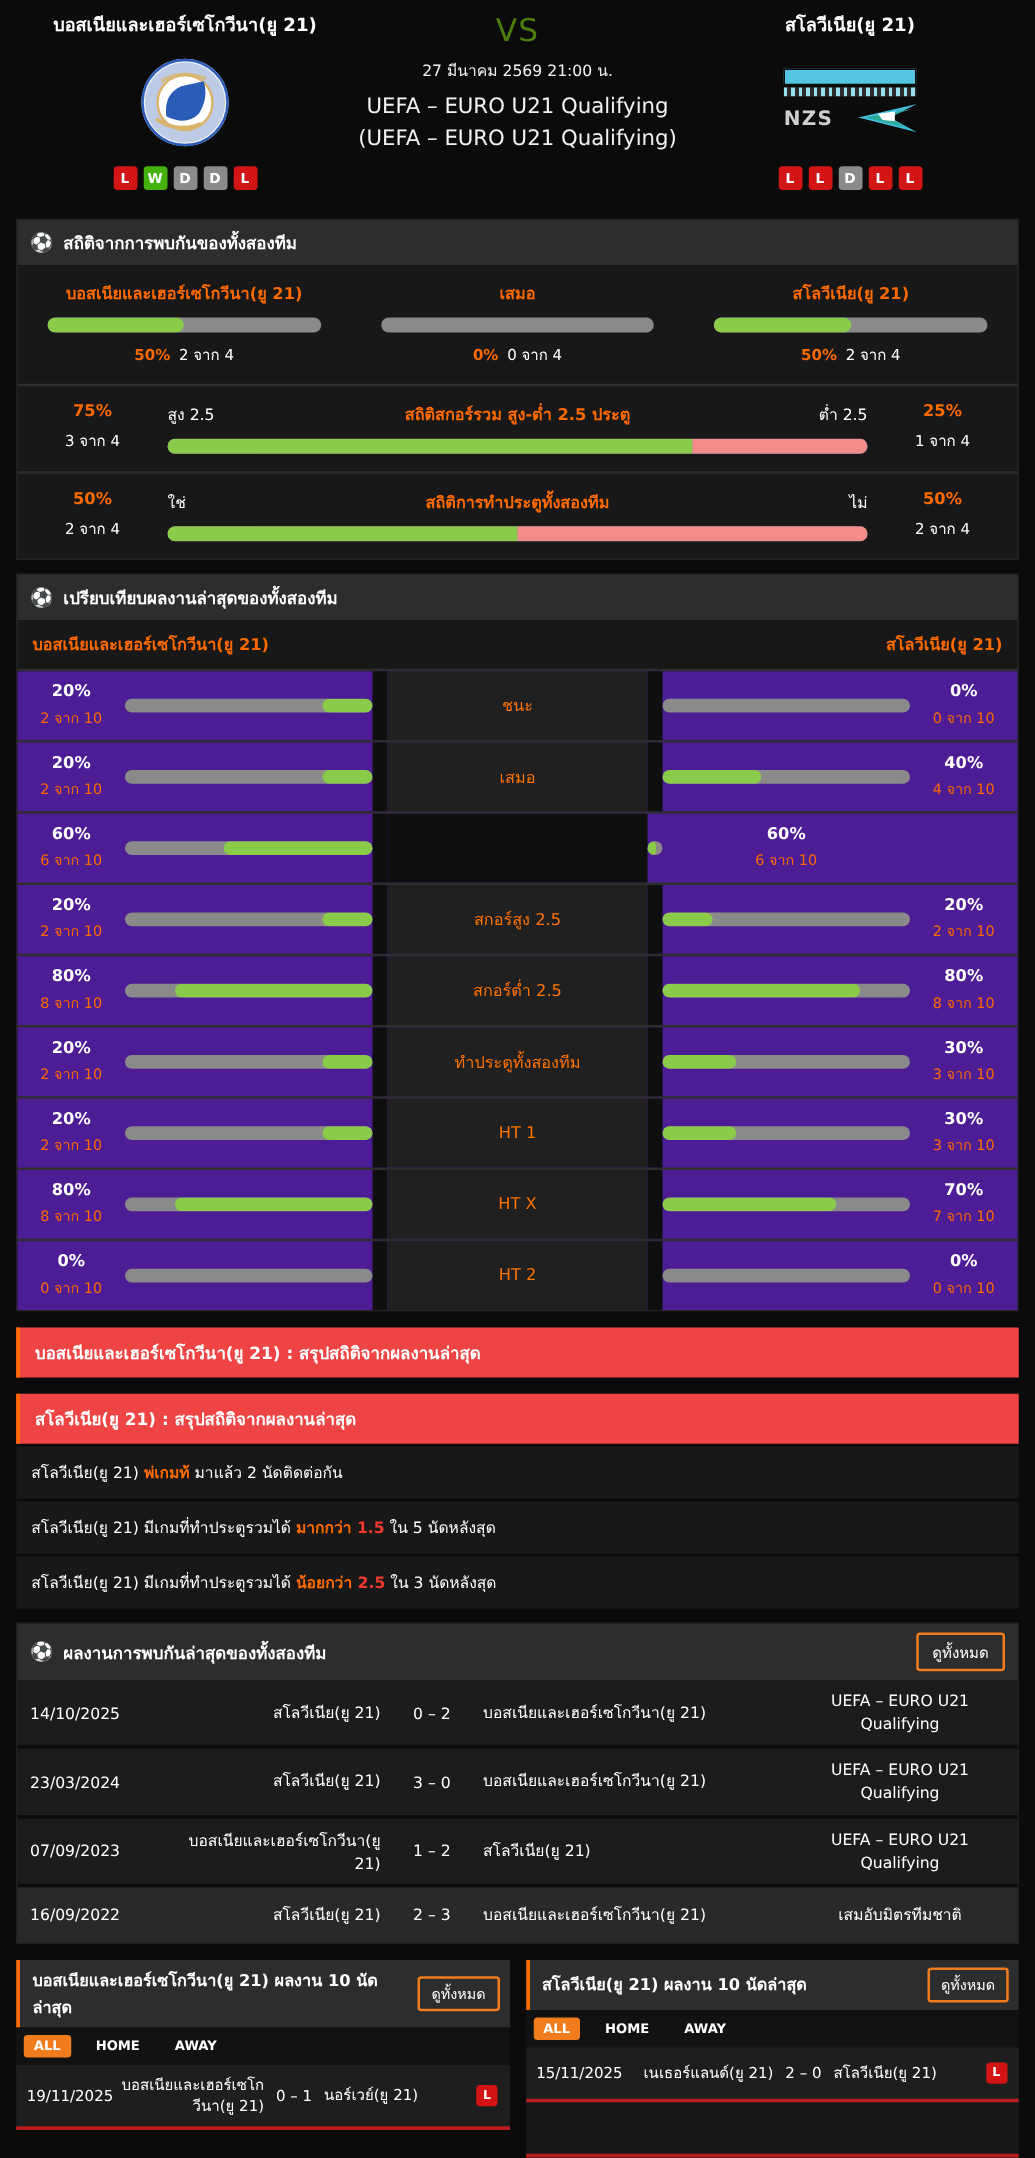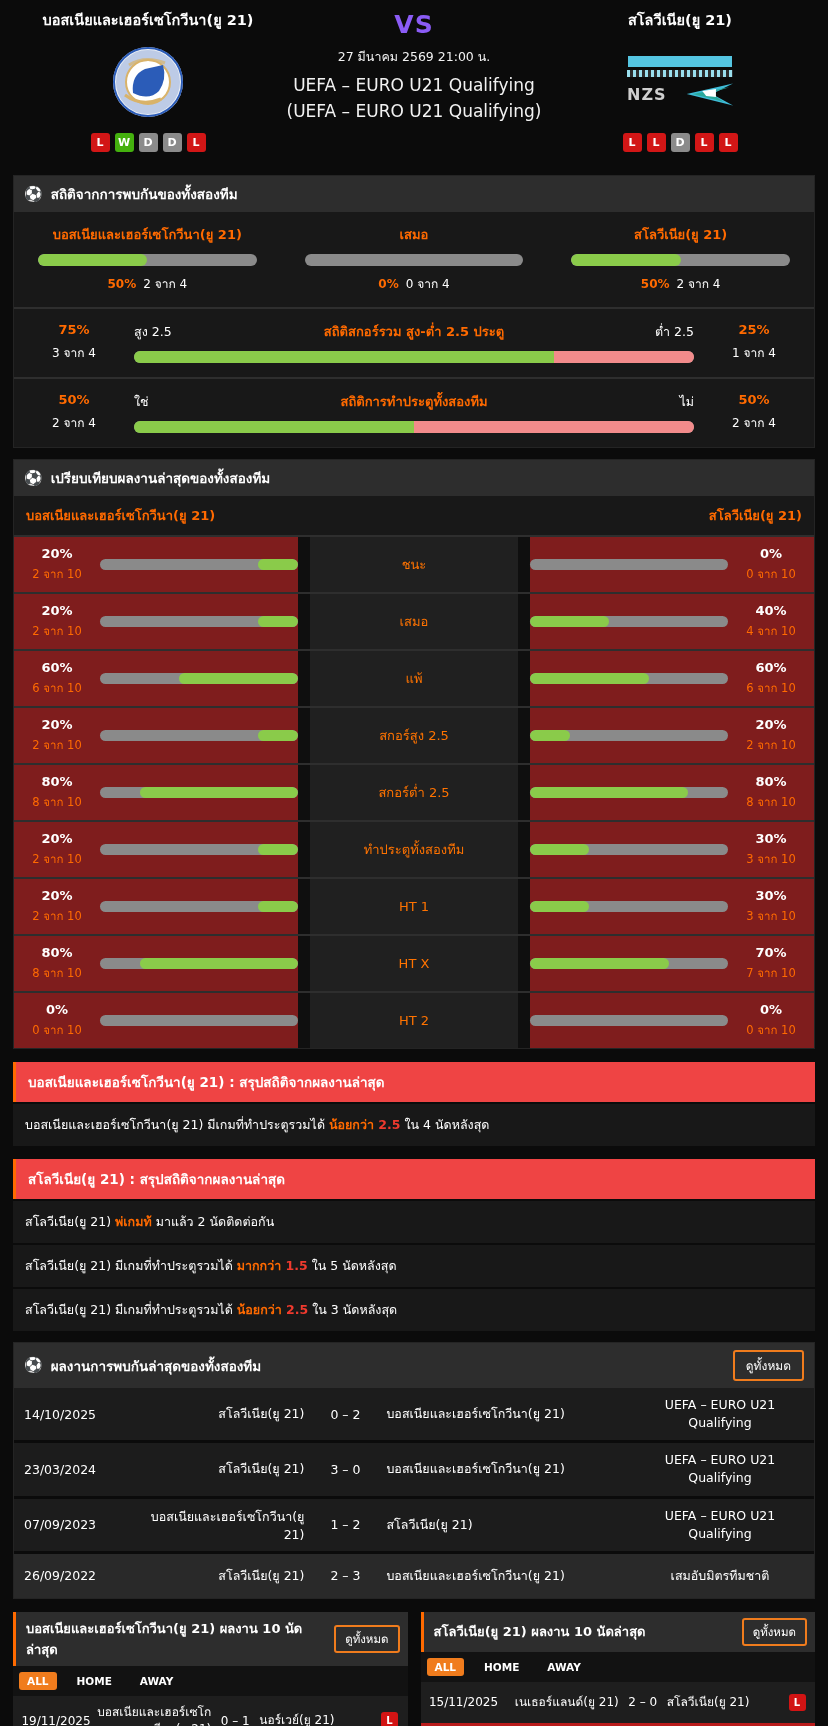--- a/index.html
+++ b/index.html
@@ -9,21 +9,21 @@
     font-family: "DejaVu Sans", "Liberation Sans", sans-serif;
     color: #fff; font-size: 13px;
   }
   .wrap { padding: 0 13px 10px; }
 
   
   .match-header { display: grid; grid-template-columns: 270px 1fr 270px; padding: 8px 0 12px; }
   .team-col { display: flex; flex-direction: column; align-items: center; gap: 12px; }
   .team-name { font-weight: bold; font-size: 14.5px; text-align: center; }
   .center-col { text-align: center; padding-top: 2px; }
-  .vs { color: #8b5cf6; font-size: 25px; font-weight: bold; letter-spacing: 1px; }
+  .vs { color: #4d7c0f; font-size: 25px; font-weight: normal; letter-spacing: 1px; }
   .meta-date { font-size: 12.5px; margin-top: 8px; color: #f2f2f2; }
   .meta-league { font-size: 17px; margin-top: 6px; color: #f2f2f2; max-width: 320px; margin-left:auto; margin-right:auto; line-height: 1.5; }
   .badges { display: flex; gap: 5px; }
   .badge { width: 19px; height: 19px; border-radius: 3px; display: flex; align-items: center; justify-content: center; font-size: 11px; font-weight: bold; color: #fff; }
   .badge.W { background: #44b10e; }
   .badge.D { background: #8b8b8b; }
   .badge.L { background: #d21616; }
   .logo-box { height: 78px; display: flex; align-items: center; justify-content: center; }
 
   
@@ -64,21 +64,21 @@
   .band-mid { padding: 0 14px; }
   .band-labels { display: grid; grid-template-columns: 1fr 2fr 1fr; align-items: center; margin-bottom: 9px; font-size: 12.5px; }
   .band-labels .c { text-align: center; color: #ff6a00; font-weight: bold; font-size: 13px; }
   .band-labels .r { text-align: right; }
   .duo-track { display: flex; height: 12px; border-radius: 7px; overflow: hidden; background: #8a8a8a; }
   .duo-green { background: #8acb4a; }
   .duo-pink { background: #f28b8b; }
 
   
   .cmp-head { display: flex; justify-content: space-between; padding: 9px 12px; color: #ff6a00; font-weight: bold; font-size: 13px; border-bottom: 2px solid #2e2e2e; }
-  .cmp-row { display: grid; grid-template-columns: 86px 1fr 12px 208px 12px 1fr 86px; align-items: stretch; border-bottom: 2px solid #2e2e2e; background: #7f1d1d; }
+  .cmp-row { display: grid; grid-template-columns: 86px 1fr 12px 208px 12px 1fr 86px; align-items: stretch; border-bottom: 2px solid #2e2e2e; background: #4c1d95; }
   .cmp-row:last-child { border-bottom: none; }
   .cmp-stats { display: flex; flex-direction: column; justify-content: center; align-items: center; padding: 9px 4px; }
   .cmp-stats .pct { font-weight: bold; font-size: 13px; }
   .cmp-stats .cnt { color: #ff6a00; font-size: 11.5px; margin-top: 4px; }
   .cmp-barwrap { display: flex; align-items: center; }
   .cmp-barwrap .track { width: 100%; height: 11px; }
   .cmp-label { background: #202020; color: #ff7300; font-size: 13px; display: flex; align-items: center; justify-content: center; text-align: center; padding: 6px; }
   .cmp-gap { background: #0f0f0f; }
 
   
@@ -314,21 +314,20 @@
           <div class="cmp-stats">
             <div class="pct">60%</div>
             <div class="cnt">6 จาก 10</div>
           </div>
           <div class="cmp-barwrap">
             <div class="track">
               <div class="fill-right" style="width: 60%;"></div>
             </div>
           </div>
           <div class="cmp-gap"></div>
-          <div class="cmp-label">แพ้</div>
           <div class="cmp-gap"></div>
           <div class="cmp-barwrap">
             <div class="track">
               <div class="fill-left" style="width: 60%;"></div>
             </div>
           </div>
           <div class="cmp-stats">
             <div class="pct">60%</div>
             <div class="cnt">6 จาก 10</div>
           </div>
@@ -469,23 +468,20 @@
           <div class="cmp-stats">
             <div class="pct">0%</div>
             <div class="cnt">0 จาก 10</div>
           </div>
         </div>
       </div>
   </div>
 
   <div class="summary">
     <div class="summary-header">บอสเนียและเฮอร์เซโกวีนา(ยู 21) : สรุปสถิติจากผลงานล่าสุด</div>
-    <div id="home-summary-lines">
-        <div class="summary-line"><span>บอสเนียและเฮอร์เซโกวีนา(ยู 21) มีเกมที่ทำประตูรวมได้ </span><span class="seg-orange">น้อยกว่า</span><span class="seg-red"> 2.5</span><span> ใน 4 นัดหลังสุด</span></div>
-      </div>
   </div>
 
   <div class="summary">
     <div class="summary-header">สโลวีเนีย(ยู 21) : สรุปสถิติจากผลงานล่าสุด</div>
     <div id="away-summary-lines">
         <div class="summary-line"><span>สโลวีเนีย(ยู 21) </span><span class="seg-orange">พ่เกมท้</span><span> มาแล้ว 2 นัดติดต่อกัน</span></div>
         <div class="summary-line"><span>สโลวีเนีย(ยู 21) มีเกมที่ทำประตูรวมได้ </span><span class="seg-orange">มากกว่า</span><span class="seg-red"> 1.5</span><span> ใน 5 นัดหลังสุด</span></div>
         <div class="summary-line"><span>สโลวีเนีย(ยู 21) มีเกมที่ทำประตูรวมได้ </span><span class="seg-orange">น้อยกว่า</span><span class="seg-red"> 2.5</span><span> ใน 3 นัดหลังสุด</span></div>
       </div>
   </div>
@@ -514,21 +510,21 @@
           <div class="league">UEFA – EURO U21 Qualifying</div>
         </div>
         <div class="rrow">
           <div class="date">07/09/2023</div>
           <div class="home">บอสเนียและเฮอร์เซโกวีนา(ยู 21)</div>
           <div class="score">1 – 2</div>
           <div class="away">สโลวีเนีย(ยู 21)</div>
           <div class="league">UEFA – EURO U21 Qualifying</div>
         </div>
         <div class="rrow">
-          <div class="date">26/09/2022</div>
+          <div class="date">16/09/2022</div>
           <div class="home">สโลวีเนีย(ยู 21)</div>
           <div class="score">2 – 3</div>
           <div class="away">บอสเนียและเฮอร์เซโกวีนา(ยู 21)</div>
           <div class="league">เสมอับมิตรทีมชาติ</div>
         </div>
       </div>
   </div>
 
   <div class="tables">
     <div class="mtable">

